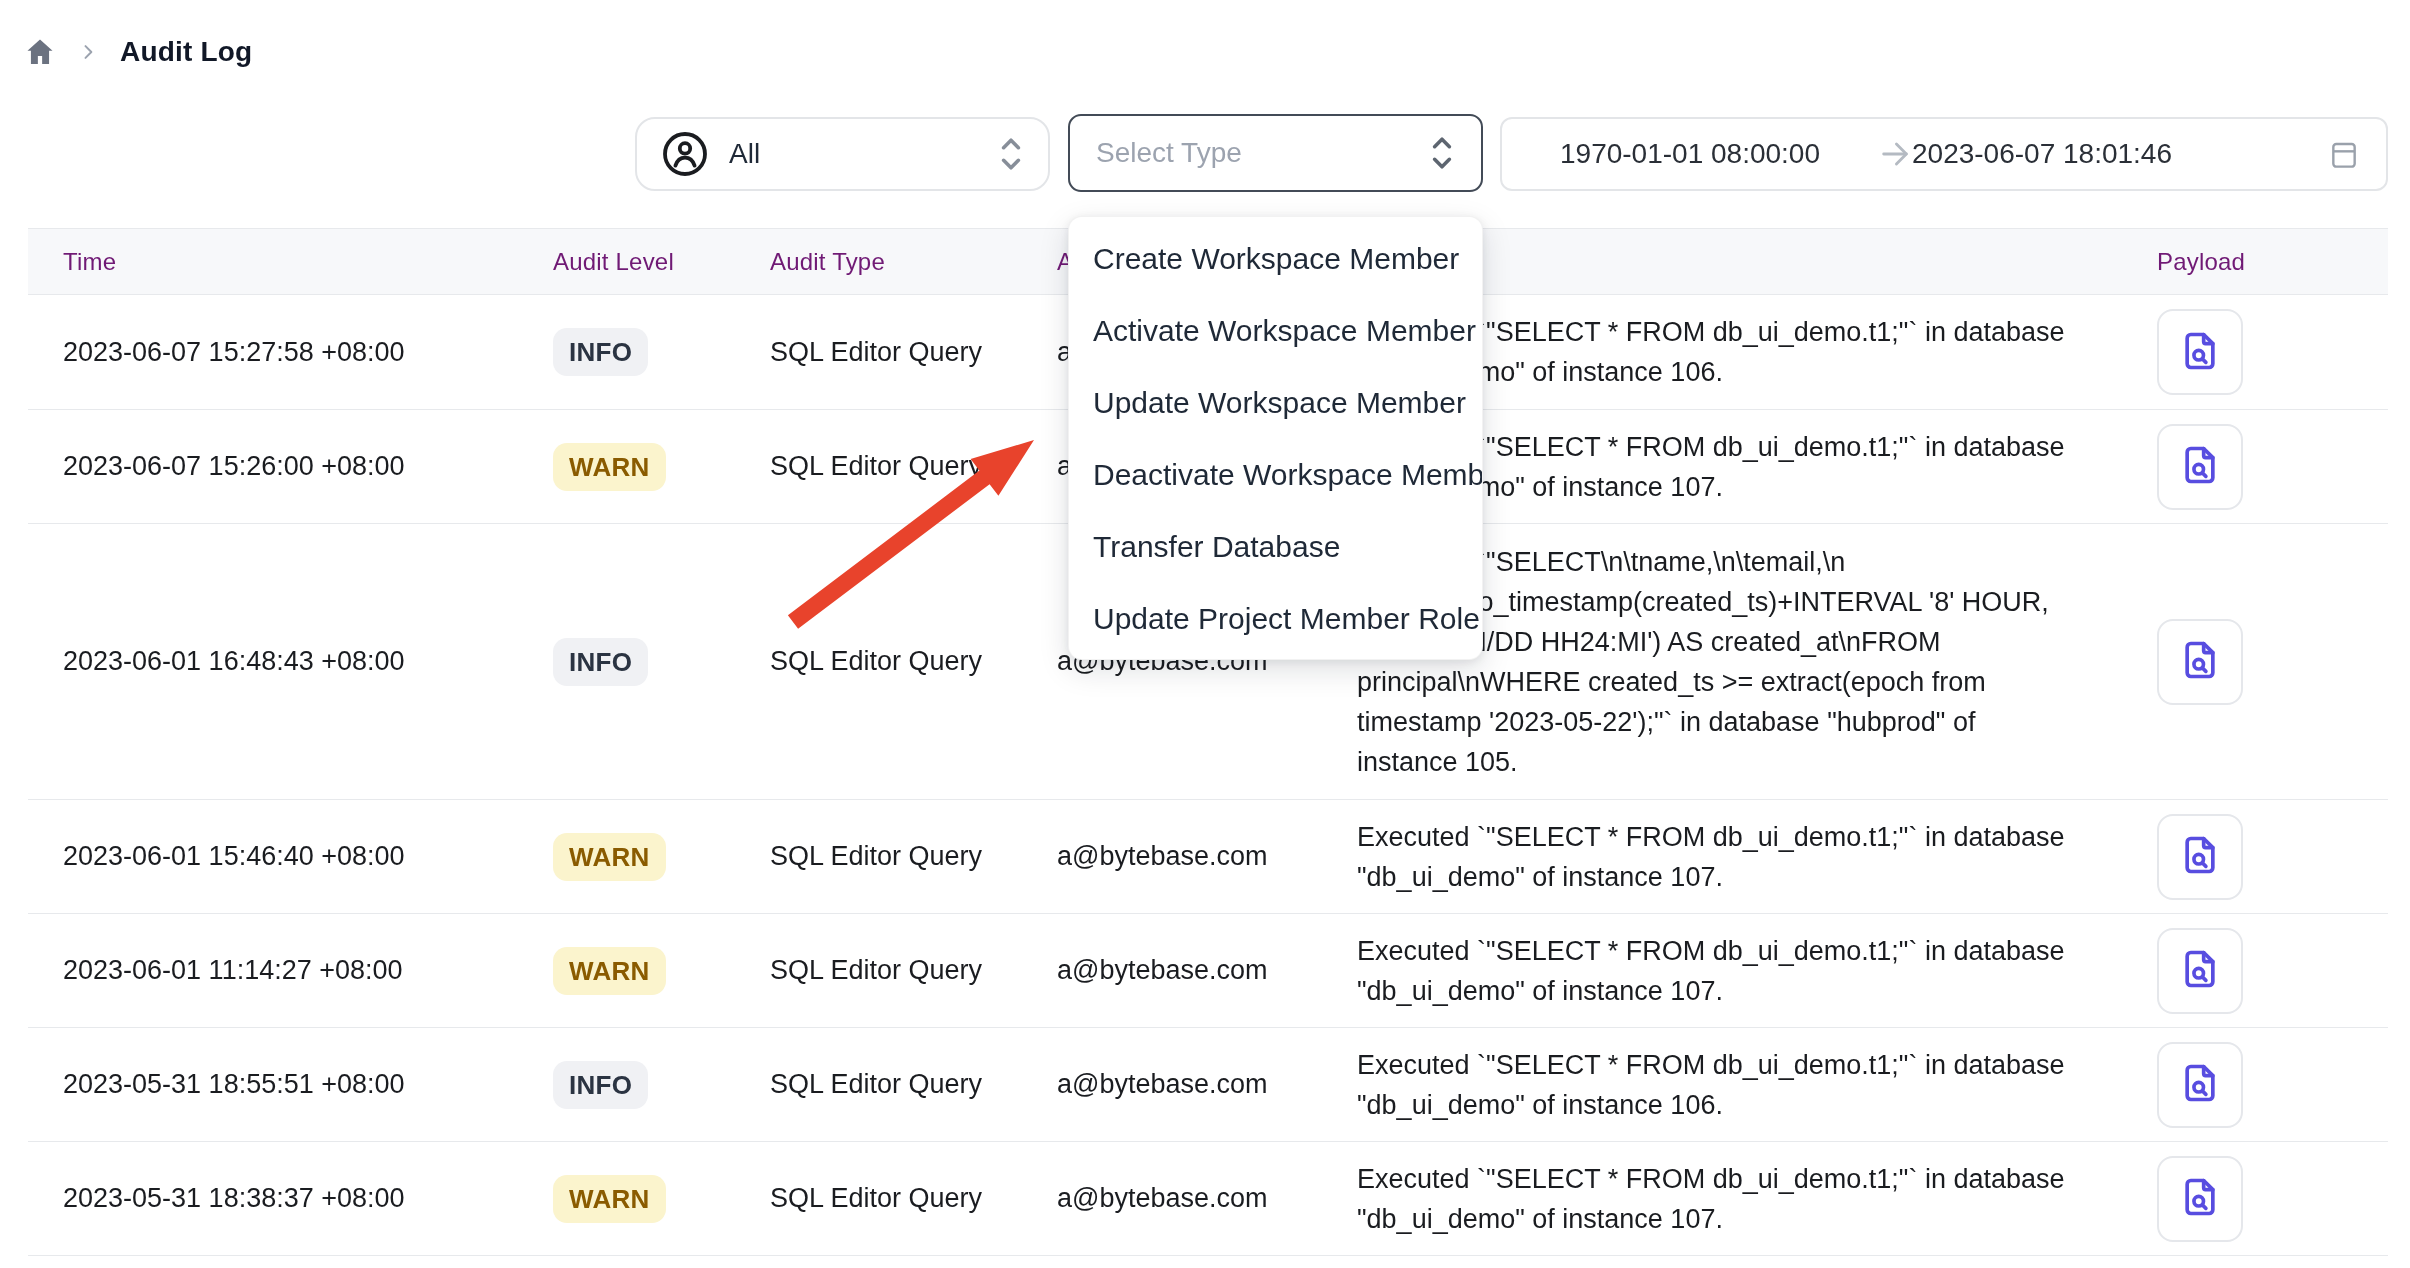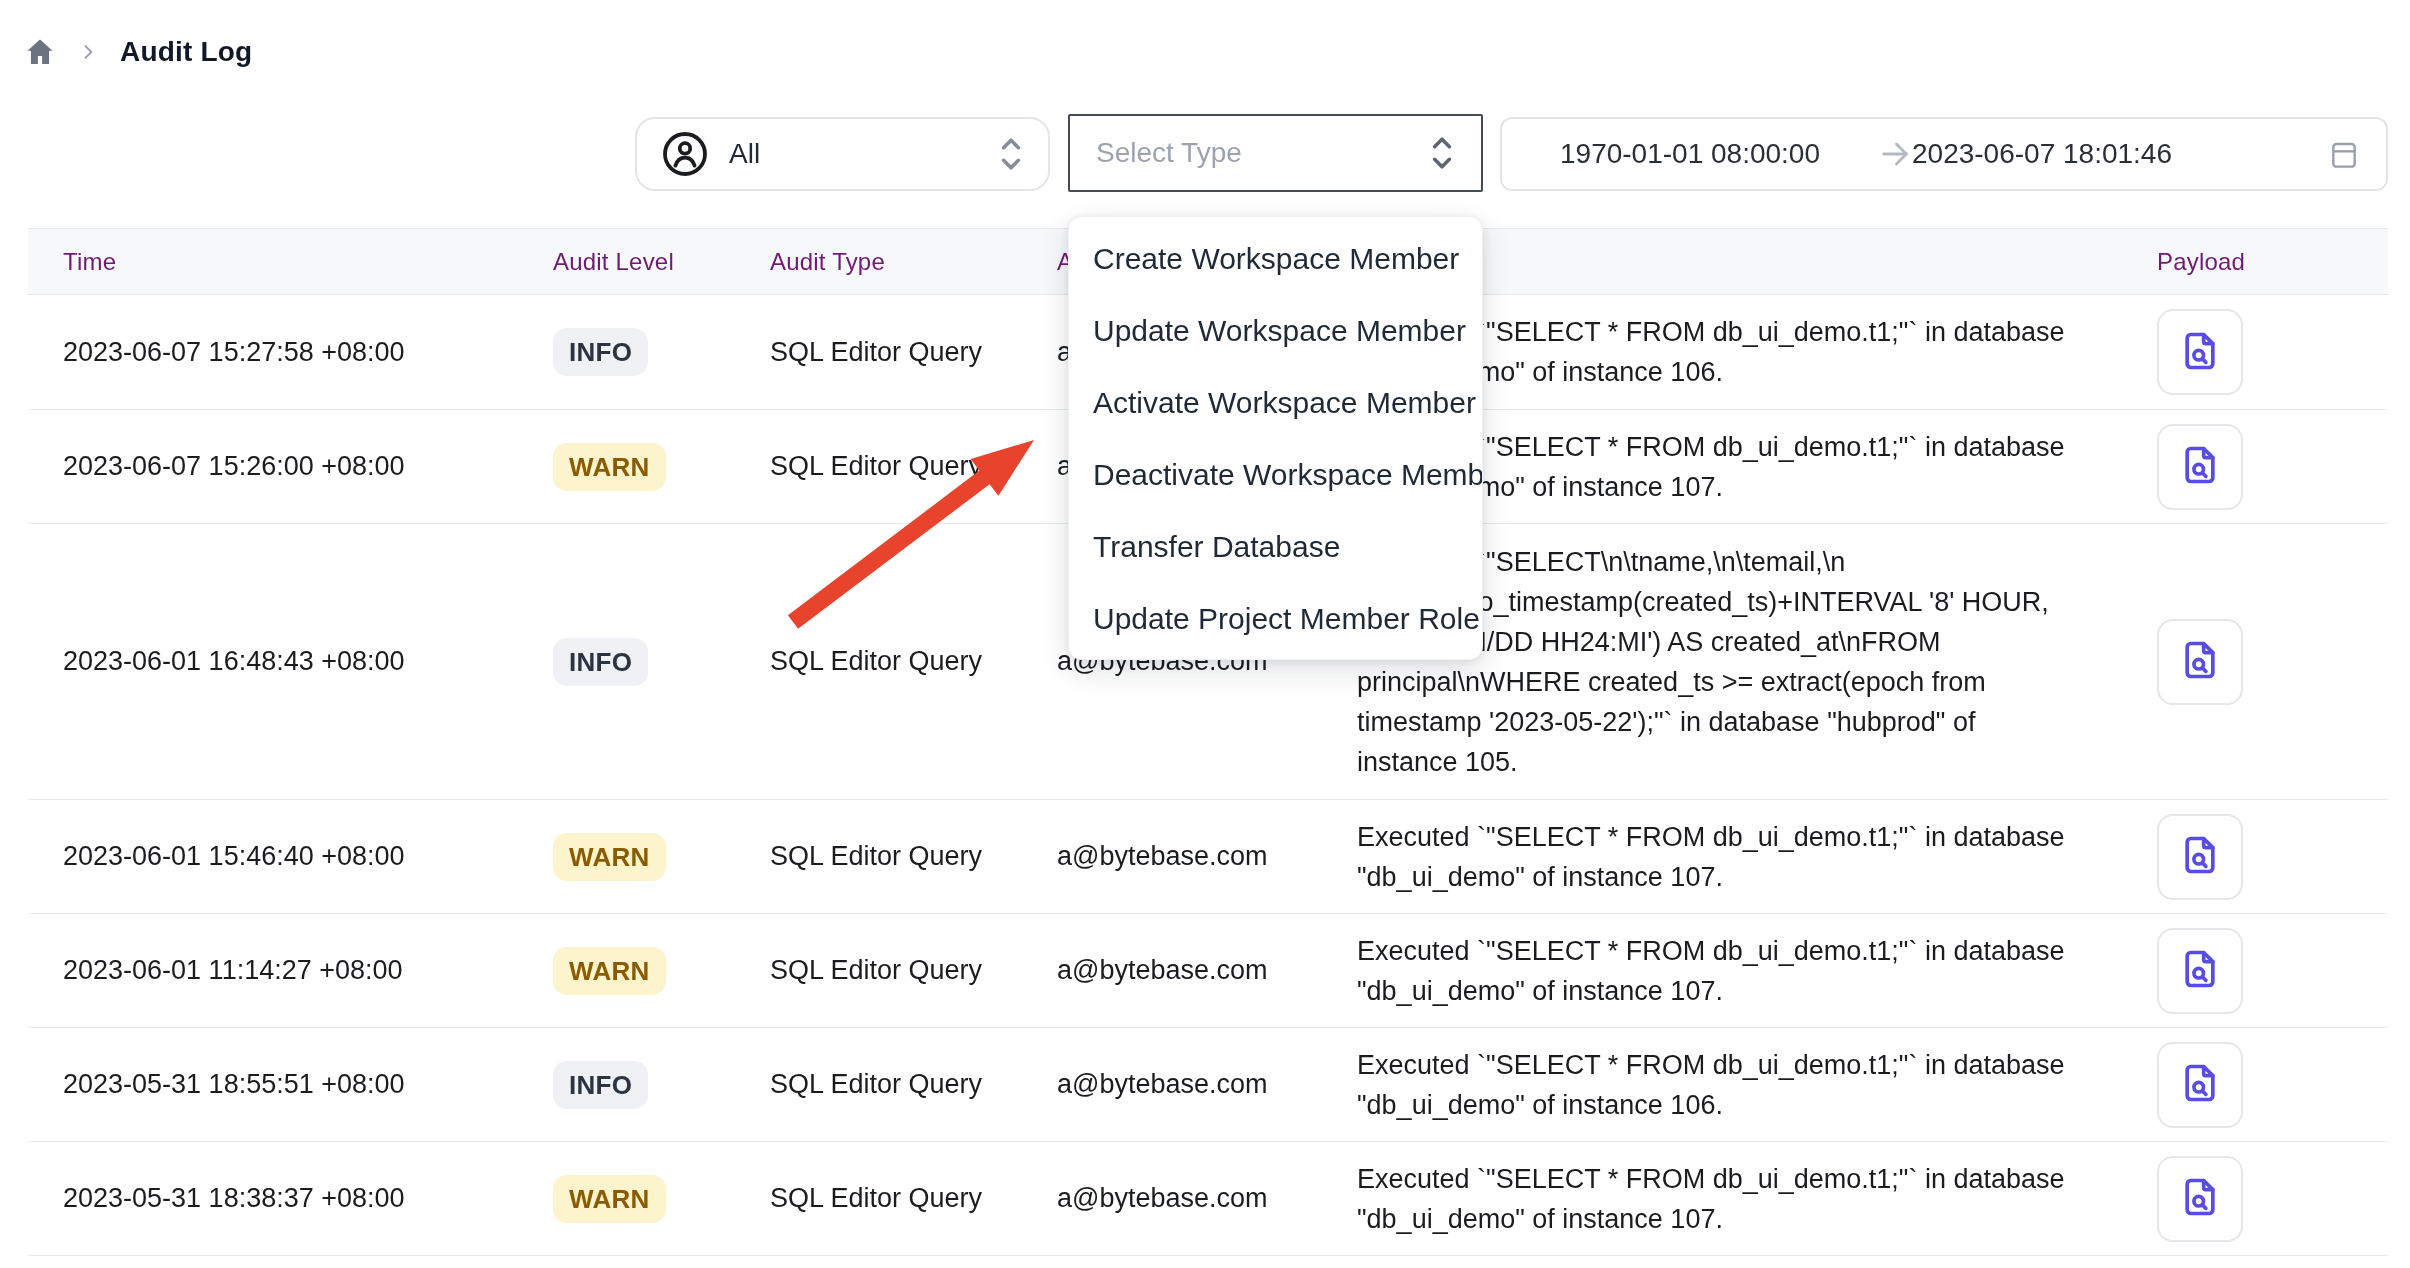--- a/index.html
+++ b/index.html
@@ -13,21 +13,21 @@
   .crumb-title { font-size:28px; font-weight:700; color:#111827; letter-spacing:.2px; }
 
   
   .select-box { position:absolute; display:flex; align-items:center; background:#fff; }
   .actor-select { left:635px; top:117px; width:415px; height:74px;
     border:2px solid #e3e5e8; border-radius:20px; padding:0 24px; }
   .actor-select .person { width:48px; height:48px; color:#1a1c20; }
   .actor-select .val { font-size:28px; color:#1f2937; margin-left:20px; }
   .updown { margin-left:auto; width:26px; height:38px; color:#878e99; }
   .type-select { left:1068px; top:114px; width:415px; height:78px;
-    border:2.5px solid #434b57; border-radius:2px; padding:0 26px; }
+    border:2.5px solid #434b57; border-radius:13px; padding:0 26px; }
   .type-select .placeholder { font-size:28px; color:#9ca3af; }
   .type-select .updown { color:#5d6570; }
   .date-range { left:1500px; top:117px; width:888px; height:74px;
     border:2px solid #e3e5e8; border-radius:12px; padding:0 26px; }
   .date-range .dr-start { font-size:28px; color:#2a2f37; margin-left:32px; }
   .date-range .dr-arrow { width:34px; height:34px; color:#b4bac2; margin-left:58px; }
   .date-range .dr-end { font-size:28px; color:#2a2f37; }
   .date-range .cal { margin-left:auto; width:32px; height:32px; color:#9aa1ab; }
 
   
@@ -272,18 +272,18 @@
       </div>
   </div>
 </div>
 
 <svg class="anno-arrow" viewBox="0 0 2410 1268">
   <polygon fill="#e8432c" points="787.9,615.2 979.4,470.6 970.6,459.1 1034,440 998.4,495.8 989.6,484.2 798.1,628.8"></polygon>
 </svg>
 
 <div class="type-dropdown">
   <div class="option">Create Workspace Member</div>
+  <div class="option">Activate Workspace Member</div>
   <div class="option">Update Workspace Member</div>
-  <div class="option">Activate Workspace Member</div>
   <div class="option">Deactivate Workspace Member</div>
   <div class="option">Transfer Database</div>
   <div class="option">Update Project Member Role</div>
 </div>
 
 </body></html>

